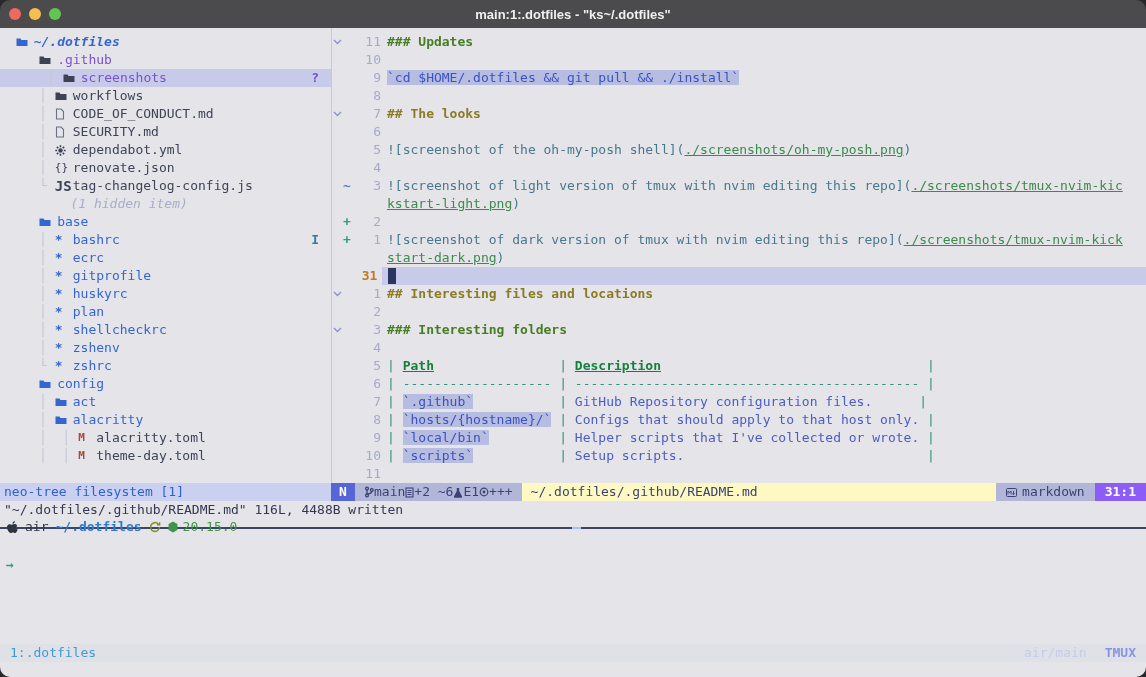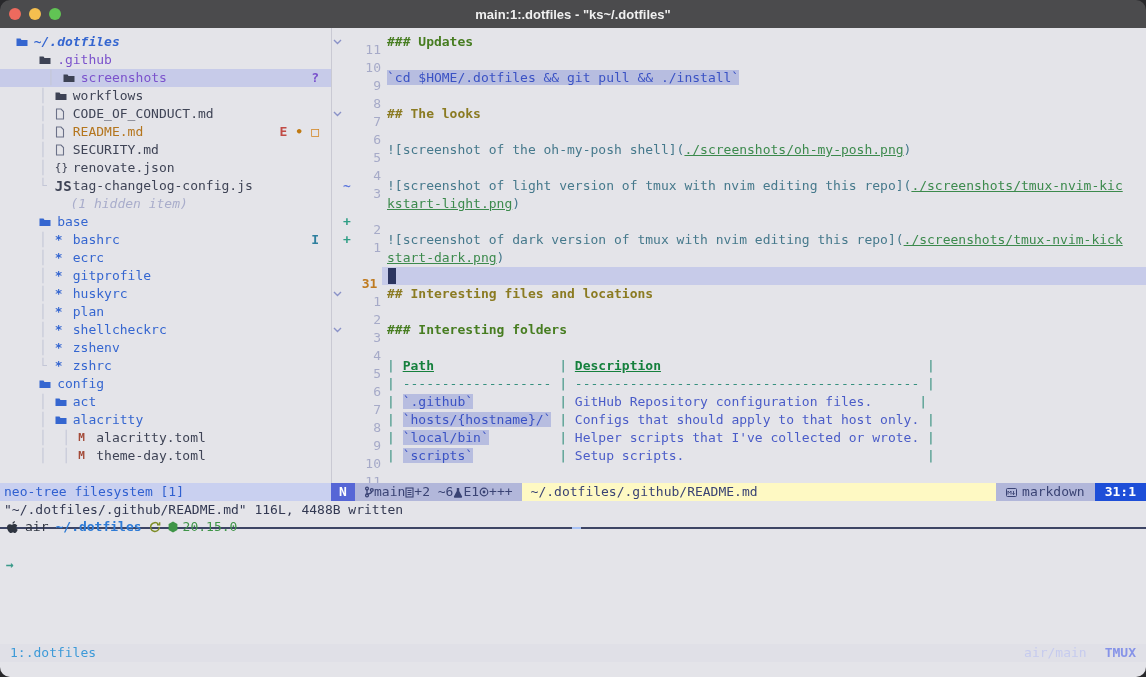--- a/index.html
+++ b/index.html
@@ -30,21 +30,21 @@
   .s-orange{color:#b4751d;}
   .s-hidden{color:#a9adcb;font-style:italic;}
   .s-badges{position:absolute;right:12px;top:0;height:18px;display:flex;gap:8px;align-items:center;font-weight:bold;}
   
   #editor{position:absolute;top:5px;left:332px;right:0;height:450px;overflow:hidden;}
   .e-row{position:relative;height:18px;line-height:18px;display:flex;}
   .e-fold{width:11px;text-align:center;color:#8a92c8;display:inline-flex;align-items:center;justify-content:center;}
   .e-sign{width:13px;color:#3c4254;}
   .sg-add{color:#2f9e85;font-weight:bold;}
   .sg-chg{color:#5b76dd;font-weight:bold;}
-  .e-num{width:25px;text-align:right;color:#a6aac8;padding-right:0;margin-top:8px;}
+  .e-num{width:25px;text-align:right;color:#a6aac8;padding-right:0;}
   .e-num.cur{color:#bf7a1f;font-weight:bold;text-align:center;padding-left:1px;}
   .e-text{white-space:pre;padding-left:6px;position:relative;flex:1;}
   .e-row.curline .e-text{background:#c7cbe9;}
   .cursor-block{position:absolute;left:6px;top:1px;width:8px;height:16px;background:#2c3560;}
   .t-h2{color:#8b7b22;font-weight:bold;}
   .t-h3{color:#477d21;font-weight:bold;}
   .t-label{color:#46798c;}
   .t-link{color:#3c8a4d;text-decoration:underline;}
   .t-code{color:#3a52c4;background:#b7bde0;}
   .t-pipe{color:#36907e;}
@@ -54,21 +54,21 @@
   
   .neotree-status{position:absolute;top:455px;left:0;width:331px;height:18px;line-height:18px;
                   background:#c9d0f0;color:#3060d0;padding-left:4px;box-sizing:border-box;}
   .statusline{position:absolute;top:455px;left:331px;right:0;height:18px;display:flex;align-items:stretch;
               background:#b2b7da;color:#3a4374;}
   .sl-mode{background:#5666d6;color:#fff;font-weight:bold;width:24px;text-align:center;line-height:18px;}
   .sl-git{display:flex;align-items:center;padding:0 9px;line-height:18px;}
   .sl-ic{display:inline-flex;align-items:center;}
   .sl-path{flex:1;background:#fef9c3;line-height:18px;padding-left:9px;}
   .sl-ft{display:flex;align-items:center;gap:5px;padding:0 10px;line-height:18px;}
-  .sl-loc{background:#1d4ed8;color:#fff;font-weight:bold;line-height:18px;padding:0 10px;}
+  .sl-loc{background:#8b5cf6;color:#fff;font-weight:bold;line-height:18px;padding:0 10px;}
   
   .cmdline{position:absolute;top:473px;left:0;right:0;height:18px;line-height:18px;padding-left:4px;color:#333952;}
   
   .pane-border{position:absolute;top:499px;left:0;right:0;height:2px;background:#3d4565;}
   .pb-accent{position:absolute;left:572px;width:9px;height:2px;background:#a8c2f6;}
   
   .prompt1{position:absolute;top:490px;left:6px;height:18px;line-height:18px;display:flex;align-items:center;gap:7px;white-space:pre;}
   .pr-host{color:#2e3440;}
   .pr-path{color:#2e7bd6;font-weight:bold;}
   .pr-git{color:#7d8c26;display:inline-flex;align-items:center;}
@@ -108,24 +108,34 @@
               <path d="M0.5 1.5h4l1 1.5h6v6h-11z" fill="currentColor"></path>
             </svg></span><span class="s-purple">screenshots</span><span class="s-badges"><span style="color: rgb(122, 82, 204);">?</span></span></div>
         <div class="s-row"><span class="s-pre">     │ </span><span class="s-ic ic-dark"><svg width="12" height="10" viewBox="0 0 12 10">
               <path d="M0.5 1.5h4l1 1.5h6v6h-11z" fill="currentColor"></path>
             </svg></span><span class="s-plain">workflows</span></div>
         <div class="s-row"><span class="s-pre">     │ </span><span class="s-ic ic-gray"><svg width="10" height="12" viewBox="0 0 10 12">
               <path d="M1.5 1h4.5l2.5 2.5V11h-7z" fill="none" stroke="currentColor" stroke-width="1.1"></path>
             </svg></span><span class="s-plain">CODE_OF_CONDUCT.md</span></div>
         <div class="s-row"><span class="s-pre">     │ </span><span class="s-ic ic-gray"><svg width="10" height="12" viewBox="0 0 10 12">
               <path d="M1.5 1h4.5l2.5 2.5V11h-7z" fill="none" stroke="currentColor" stroke-width="1.1"></path>
-            </svg></span><span class="s-orange">README.md</span><span class="s-badges"><span style="color: rgb(193, 75, 70);">E</span><span style="color: rgb(192, 122, 18);">•</span><span style="color: rgb(212, 132, 31);">□</span></span></div>
-        <div class="s-row"><span class="s-pre">     │ </span><span class="s-ic ic-gray"><svg width="10" height="12" viewBox="0 0 10 12">
-              <path d="M1.5 1h4.5l2.5 2.5V11h-7z" fill="none" stroke="currentColor" stroke-width="1.1"></path>
             </svg></span><span class="s-plain">SECURITY.md</span></div>
+        <div class="s-row"><span class="s-pre">     │ </span><span class="s-ic ic-dark"><svg width="11" height="11" viewBox="0 0 10 10">
+              <circle cx="5" cy="5" r="2" fill="currentColor"></circle>
+              <g stroke="currentColor" stroke-width="1.5">
+                <line x1="5" y1="0.3" x2="5" y2="2"></line>
+                <line x1="5" y1="8" x2="5" y2="9.7"></line>
+                <line x1="0.3" y1="5" x2="2" y2="5"></line>
+                <line x1="8" y1="5" x2="9.7" y2="5"></line>
+                <line x1="1.7" y1="1.7" x2="2.9" y2="2.9"></line>
+                <line x1="7.1" y1="7.1" x2="8.3" y2="8.3"></line>
+                <line x1="1.7" y1="8.3" x2="2.9" y2="7.1"></line>
+                <line x1="7.1" y1="2.9" x2="8.3" y2="1.7"></line>
+              </g>
+            </svg></span><span class="s-plain">dependabot.yml</span></div>
         <div class="s-row"><span class="s-pre">     │ </span><span class="s-ic ic-dark"><span class="txt-ic">{}</span></span><span class="s-plain">renovate.json</span></div>
         <div class="s-row"><span class="s-pre">     └ </span><span class="s-ic ic-dark"><span class="txt-ic" style="font-size:14px;font-weight:700">JS</span></span><span class="s-plain">tag-changelog-config.js</span></div>
         <div class="s-row"><span class="s-pre">         </span><span class="s-hidden">(1 hidden item)</span></div>
         <div class="s-row"><span class="s-pre">     </span><span class="s-ic ic-blue"><svg width="12" height="10" viewBox="0 0 12 10">
               <path d="M0.5 1.5h4l1 1.5h6v6h-11z" fill="currentColor"></path>
             </svg></span><span class="s-blue">base</span></div>
         <div class="s-row"><span class="s-pre">     │ </span><span class="s-ic ic-blue"><span class="txt-ic" style="font-weight:700;font-size:13px">*</span></span><span class="s-blue">bashrc</span><span class="s-badges"><span style="color: rgb(46, 127, 158);">I</span></span></div>
         <div class="s-row"><span class="s-pre">     │ </span><span class="s-ic ic-blue"><span class="txt-ic" style="font-weight:700;font-size:13px">*</span></span><span class="s-blue">ecrc</span></div>
         <div class="s-row"><span class="s-pre">     │ </span><span class="s-ic ic-blue"><span class="txt-ic" style="font-weight:700;font-size:13px">*</span></span><span class="s-blue">gitprofile</span></div>
         <div class="s-row"><span class="s-pre">     │ </span><span class="s-ic ic-blue"><span class="txt-ic" style="font-weight:700;font-size:13px">*</span></span><span class="s-blue">huskyrc</span></div>

